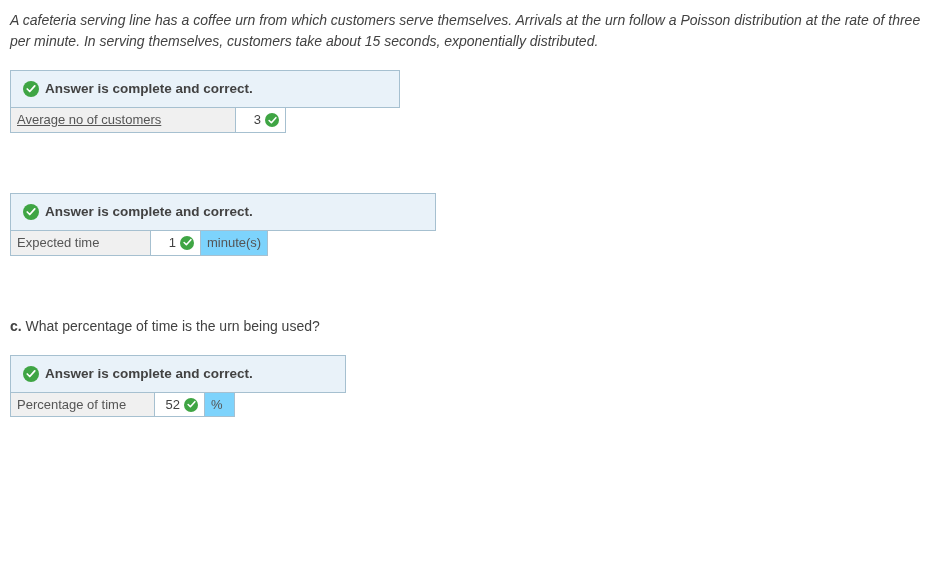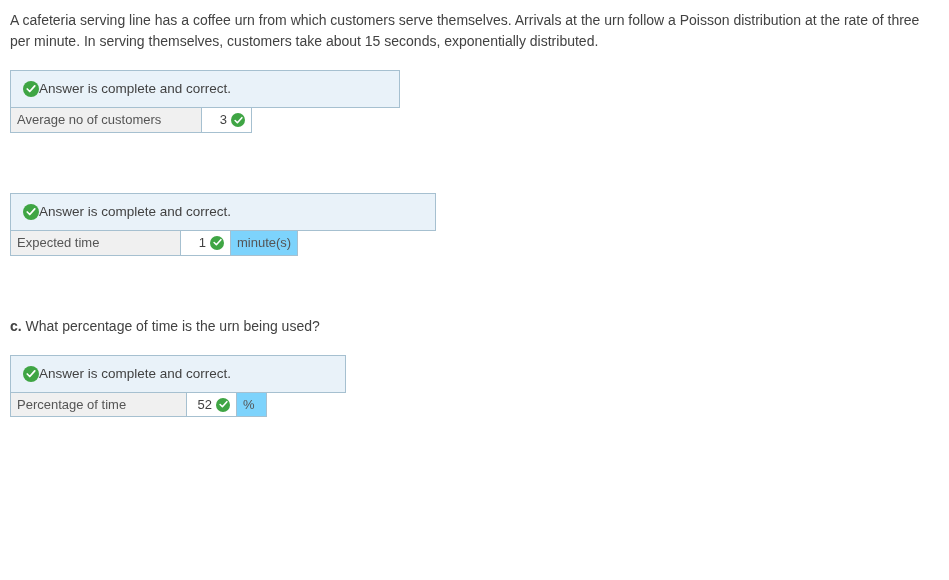--- a/index.html
+++ b/index.html
@@ -5,33 +5,34 @@
   * { box-sizing: border-box; }
   body {
     font-family: Arial, Helvetica, sans-serif;
     font-size: 14px;
     color: #424242;
     margin: 0;
     padding: 10px;
     line-height: 1.5;
     width: 949px;
   }
-  .intro { margin-bottom: 18px; }
+  .intro { margin-bottom: 18px; font-style: italic; }
   .part-marker { font-weight: bold; }
   .part-prompt { margin-bottom: 18px; margin-top: 0; }
   .question-block { margin-bottom: 60px; }
   .question-block:last-child { margin-bottom: 7px; }
 
   .status-bar {
     background: #e9f2f9;
     border: 1px solid #a6c0d0;
     padding: 8px 12px;
     display: inline-flex;
     align-items: center;
-    font-weight: normal;
+    gap: 6px;
+    font-weight: bold;
     color: #424242;
     font-size: 13.5px;
   }
   .answer-wrap-a .status-bar { width: 390px; }
   .answer-wrap-b .status-bar { width: 426px; }
   .answer-wrap-c .status-bar { width: 336px; }
 
   .check-icon {
     width: 16px;
     height: 16px;
@@ -72,23 +73,23 @@
   }
   .val-check {
     display: inline-flex;
     align-items: center;
     gap: 4px;
     justify-content: flex-end;
   }
   .val-check .check-icon { width: 14px; height: 14px; }
   .val-check .check-icon svg { width: 9px; height: 9px; }
 
-  .lbl-a { width: 191px; }
-  .lbl-b { width: 170px; }
-  .lbl-c { width: 176px; }
+  .lbl-a { width: 225px; text-decoration: underline; }
+  .lbl-b { width: 140px; }
+  .lbl-c { width: 144px; }
 </style>
 </head>
 <body>
 
 <div class="intro">A cafeteria serving line has a coffee urn from which customers serve themselves. Arrivals at the urn follow a Poisson distribution at the rate of three per minute. In serving themselves, customers take about 15 seconds, exponentially distributed.</div>
 
 <div class="question-block">
   <div class="answer-wrap-a">
     <div class="status-bar">
       <span class="check-icon">

